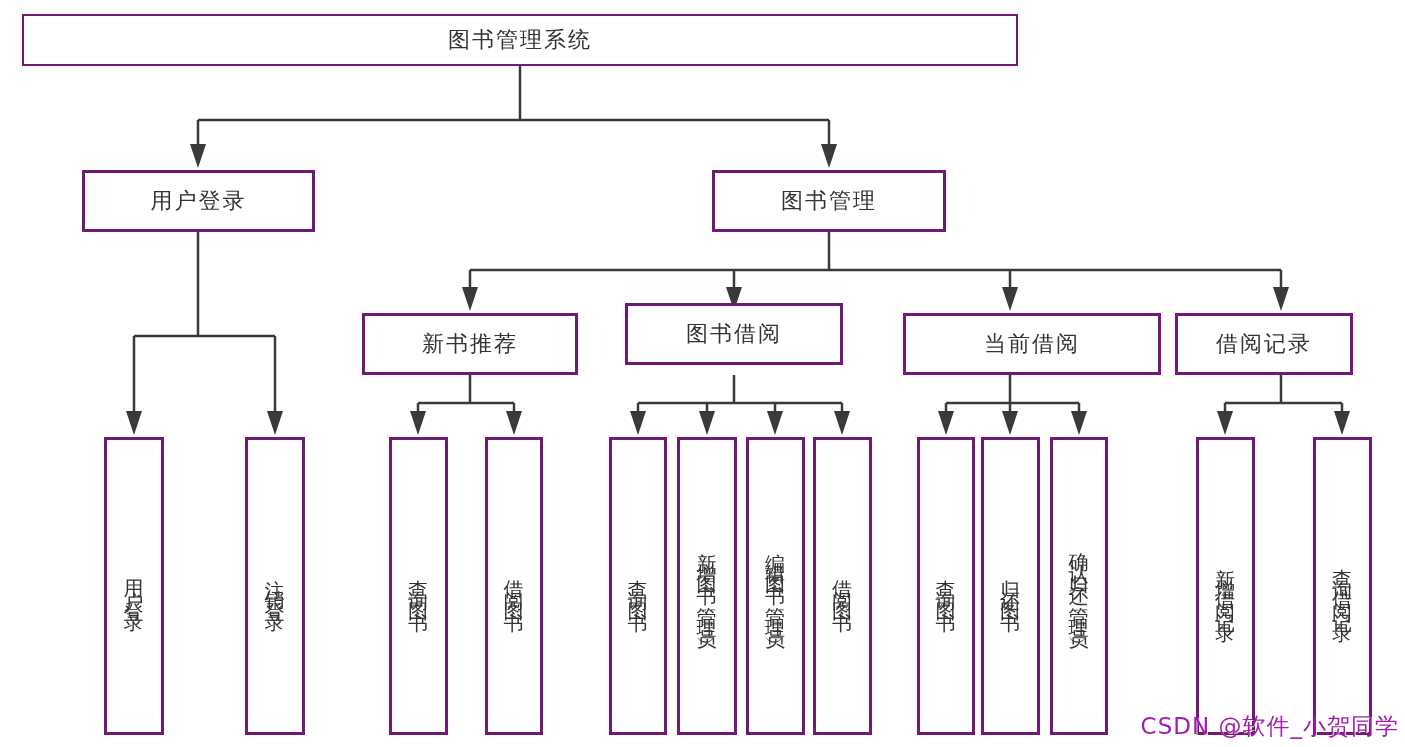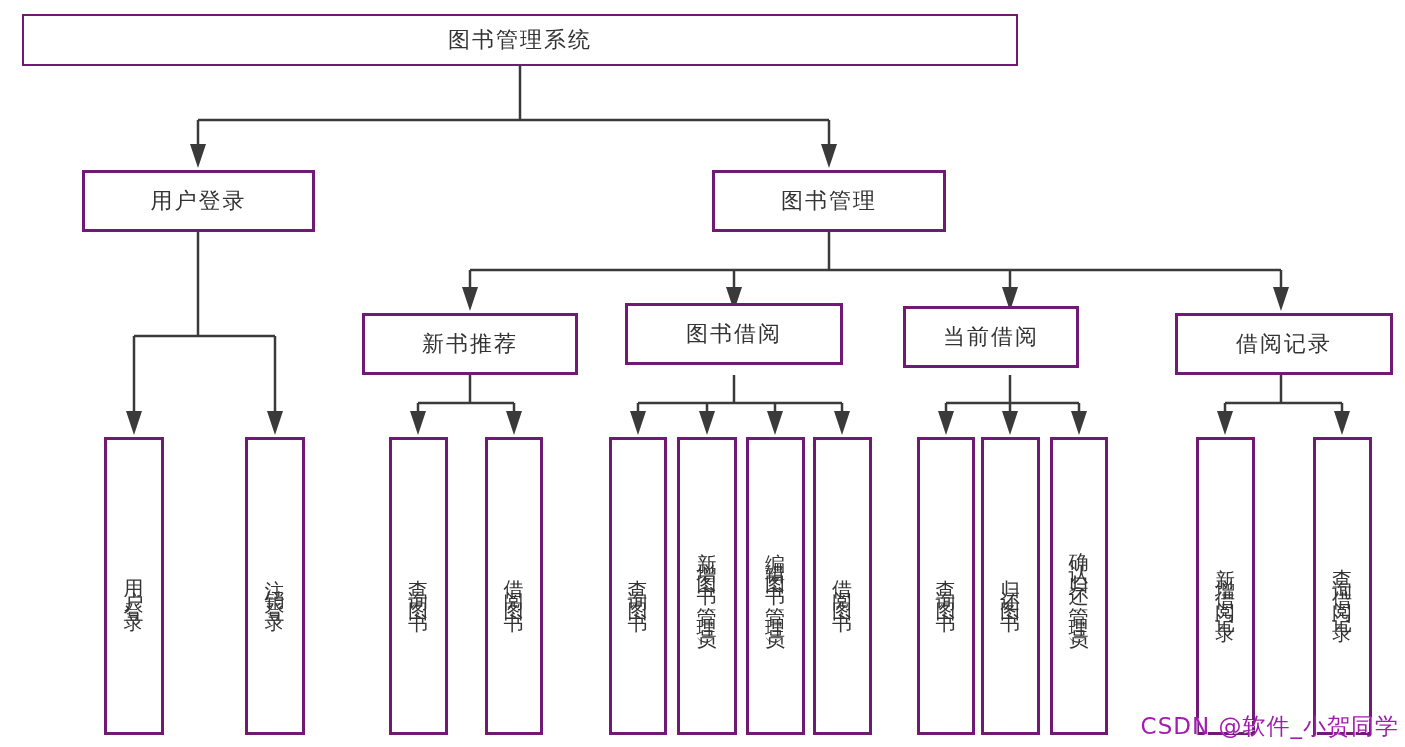--- a/index.html
+++ b/index.html
@@ -125,24 +125,24 @@
   <div class="box" style="left:712px;top:170px;width:234px;height:62px">
     <span class="h-label">图书管理</span>
   </div>
 
   <div class="box" style="left:362px;top:313px;width:216px;height:62px">
     <span class="h-label">新书推荐</span>
   </div>
   <div class="box" style="left:625px;top:303px;width:218px;height:62px">
     <span class="h-label">图书借阅</span>
   </div>
-  <div class="box" style="left:903px;top:306px;width:176px;height:62px">
+  <div class="box" style="left:903px;top:313px;width:258px;height:62px">
     <span class="h-label">当前借阅</span>
   </div>
-  <div class="box" style="left:1175px;top:313px;width:218px;height:62px">
+  <div class="box" style="left:1175px;top:313px;width:178px;height:62px">
     <span class="h-label">借阅记录</span>
   </div>
 
   <div class="box v" style="left:104px;top:437px;width:60px;height:298px">
     <span class="v-label">用户登录</span>
   </div>
   <div class="box v" style="left:245px;top:437px;width:60px;height:298px">
     <span class="v-label">注销登录</span>
   </div>
 

